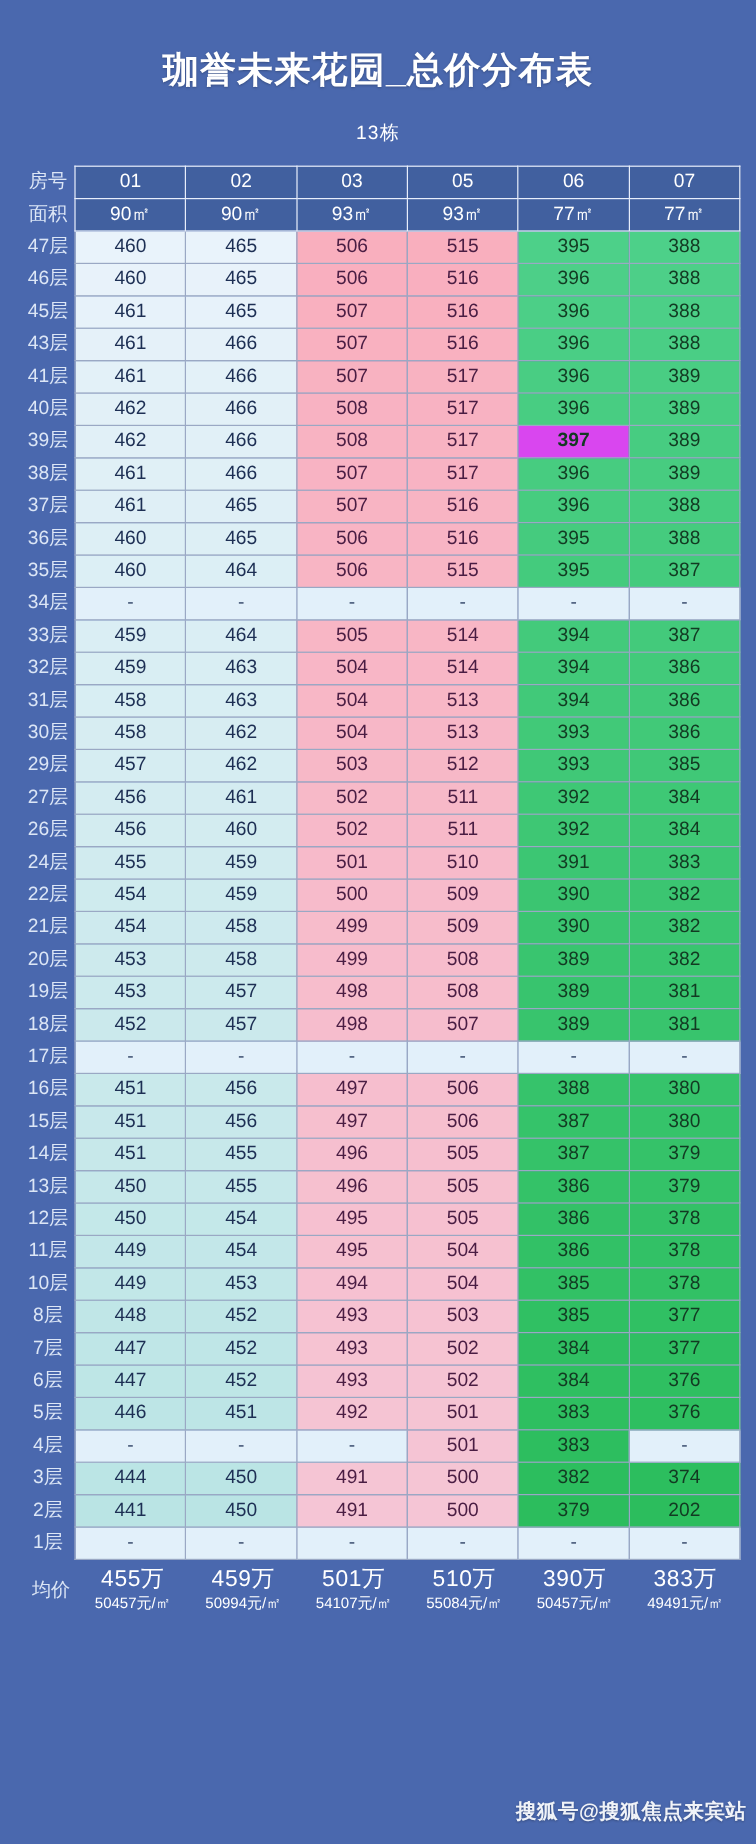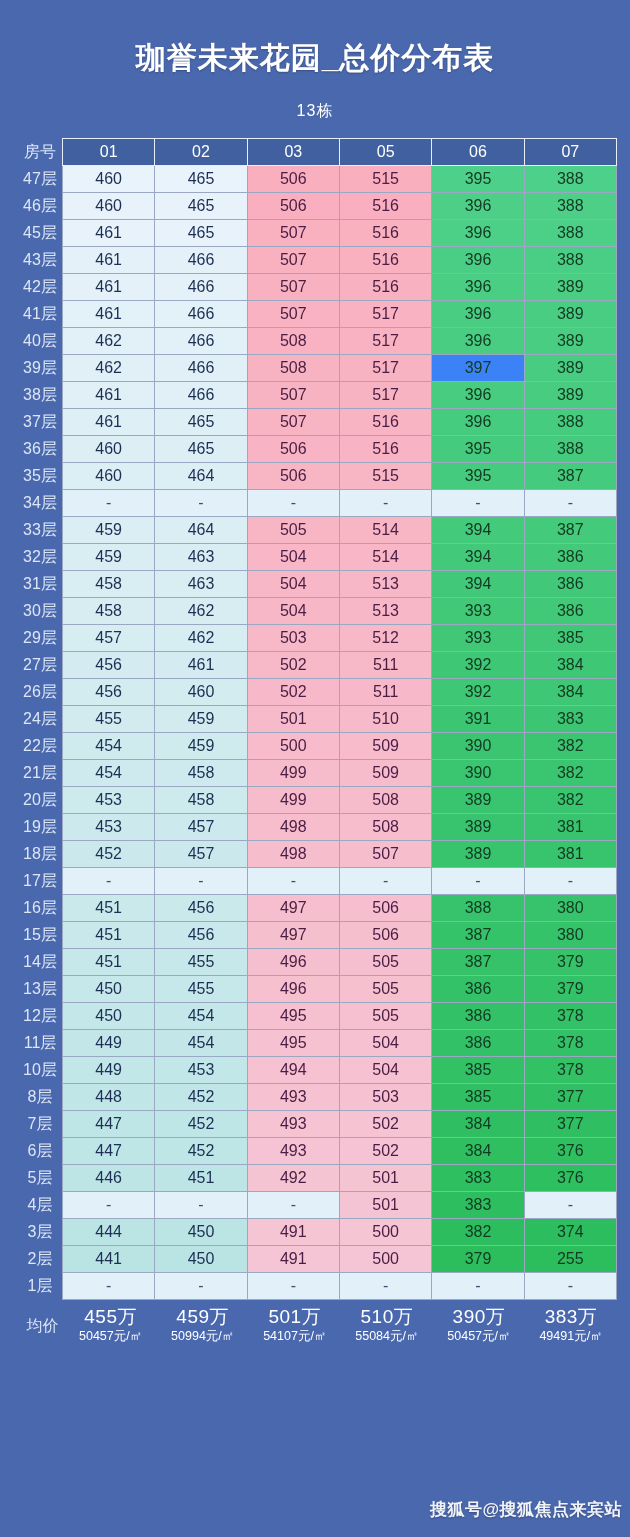--- a/index.html
+++ b/index.html
@@ -141,20 +141,29 @@
         <tr>
           <td class="rowlab">房号</td>
           <td class="headcell">01</td>
           <td class="headcell">02</td>
           <td class="headcell">03</td>
           <td class="headcell">05</td>
           <td class="headcell">06</td>
           <td class="headcell">07</td>
         </tr>
         <tr>
+          <td class="rowlab">面积</td>
+          <td class="areacell">90㎡</td>
+          <td class="areacell">90㎡</td>
+          <td class="areacell">93㎡</td>
+          <td class="areacell">93㎡</td>
+          <td class="areacell">77㎡</td>
+          <td class="areacell">77㎡</td>
+        </tr>
+        <tr>
           <td class="rowlab">47层</td>
           <td class="d c1" style="background: rgb(233, 243, 251);">460</td>
           <td class="d c2" style="background: rgb(233, 243, 251);">465</td>
           <td class="d c3" style="background: rgb(249, 175, 190);">506</td>
           <td class="d c4" style="background: rgb(249, 175, 190);">515</td>
           <td class="d c5" style="background: rgb(77, 208, 137);">395</td>
           <td class="d c6" style="background: rgb(77, 208, 137);">388</td>
         </tr>
         <tr>
           <td class="rowlab">46层</td>
@@ -177,29 +186,20 @@
         <tr>
           <td class="rowlab">43层</td>
           <td class="d c1" style="background: rgb(229, 241, 249);">461</td>
           <td class="d c2" style="background: rgb(229, 241, 249);">466</td>
           <td class="d c3" style="background: rgb(249, 177, 192);">507</td>
           <td class="d c4" style="background: rgb(249, 177, 192);">516</td>
           <td class="d c5" style="background: rgb(74, 206, 133);">396</td>
           <td class="d c6" style="background: rgb(74, 206, 133);">388</td>
         </tr>
         <tr>
-          <td class="rowlab">42层</td>
-          <td class="d c1" style="background: rgb(228, 241, 248);">461</td>
-          <td class="d c2" style="background: rgb(228, 241, 248);">466</td>
-          <td class="d c3" style="background: rgb(248, 177, 193);">507</td>
-          <td class="d c4" style="background: rgb(248, 177, 193);">516</td>
-          <td class="d c5" style="background: rgb(74, 206, 132);">396</td>
-          <td class="d c6" style="background: rgb(74, 206, 132);">389</td>
-        </tr>
-        <tr>
           <td class="rowlab">41层</td>
           <td class="d c1" style="background: rgb(227, 241, 248);">461</td>
           <td class="d c2" style="background: rgb(227, 241, 248);">466</td>
           <td class="d c3" style="background: rgb(248, 178, 193);">507</td>
           <td class="d c4" style="background: rgb(248, 178, 193);">517</td>
           <td class="d c5" style="background: rgb(73, 205, 131);">396</td>
           <td class="d c6" style="background: rgb(73, 205, 131);">389</td>
         </tr>
         <tr>
           <td class="rowlab">40层</td>
@@ -209,21 +209,21 @@
           <td class="d c4" style="background: rgb(248, 178, 194);">517</td>
           <td class="d c5" style="background: rgb(72, 205, 130);">396</td>
           <td class="d c6" style="background: rgb(72, 205, 130);">389</td>
         </tr>
         <tr>
           <td class="rowlab">39层</td>
           <td class="d c1" style="background: rgb(225, 240, 247);">462</td>
           <td class="d c2" style="background: rgb(225, 240, 247);">466</td>
           <td class="d c3" style="background: rgb(248, 179, 194);">508</td>
           <td class="d c4" style="background: rgb(248, 179, 194);">517</td>
-          <td class="d c5" style="background: #3b82f6;">397</td>
+          <td class="d c5" style="background: #d946ef; font-weight: bold;">397</td>
           <td class="d c6" style="background: rgb(71, 204, 129);">389</td>
         </tr>
         <tr>
           <td class="rowlab">38层</td>
           <td class="d c1" style="background: rgb(224, 240, 246);">461</td>
           <td class="d c2" style="background: rgb(224, 240, 246);">466</td>
           <td class="d c3" style="background: rgb(248, 179, 195);">507</td>
           <td class="d c4" style="background: rgb(248, 179, 195);">517</td>
           <td class="d c5" style="background: rgb(71, 204, 128);">396</td>
           <td class="d c6" style="background: rgb(71, 204, 128);">389</td>
@@ -507,21 +507,21 @@
           <td class="d c5" style="background: rgb(44, 190, 94);">382</td>
           <td class="d c6" style="background: rgb(44, 190, 94);">374</td>
         </tr>
         <tr>
           <td class="rowlab">2层</td>
           <td class="d c1" style="background: rgb(186, 228, 228);">441</td>
           <td class="d c2" style="background: rgb(186, 228, 228);">450</td>
           <td class="d c3" style="background: rgb(245, 197, 213);">491</td>
           <td class="d c4" style="background: rgb(245, 197, 213);">500</td>
           <td class="d c5" style="background: rgb(44, 189, 93);">379</td>
-          <td class="d c6" style="background: rgb(44, 189, 93);">255</td>
+          <td class="d c6" style="background: rgb(44, 189, 93);">202</td>
         </tr>
         <tr>
           <td class="rowlab">1层</td>
           <td class="d c1 empty" style="background: rgb(226, 240, 250);">-</td>
           <td class="d c2 empty" style="background: rgb(226, 240, 250);">-</td>
           <td class="d c3 empty" style="background: rgb(226, 240, 250);">-</td>
           <td class="d c4 empty" style="background: rgb(226, 240, 250);">-</td>
           <td class="d c5 empty" style="background: rgb(226, 240, 250);">-</td>
           <td class="d c6 empty" style="background: rgb(226, 240, 250);">-</td>
         </tr>

